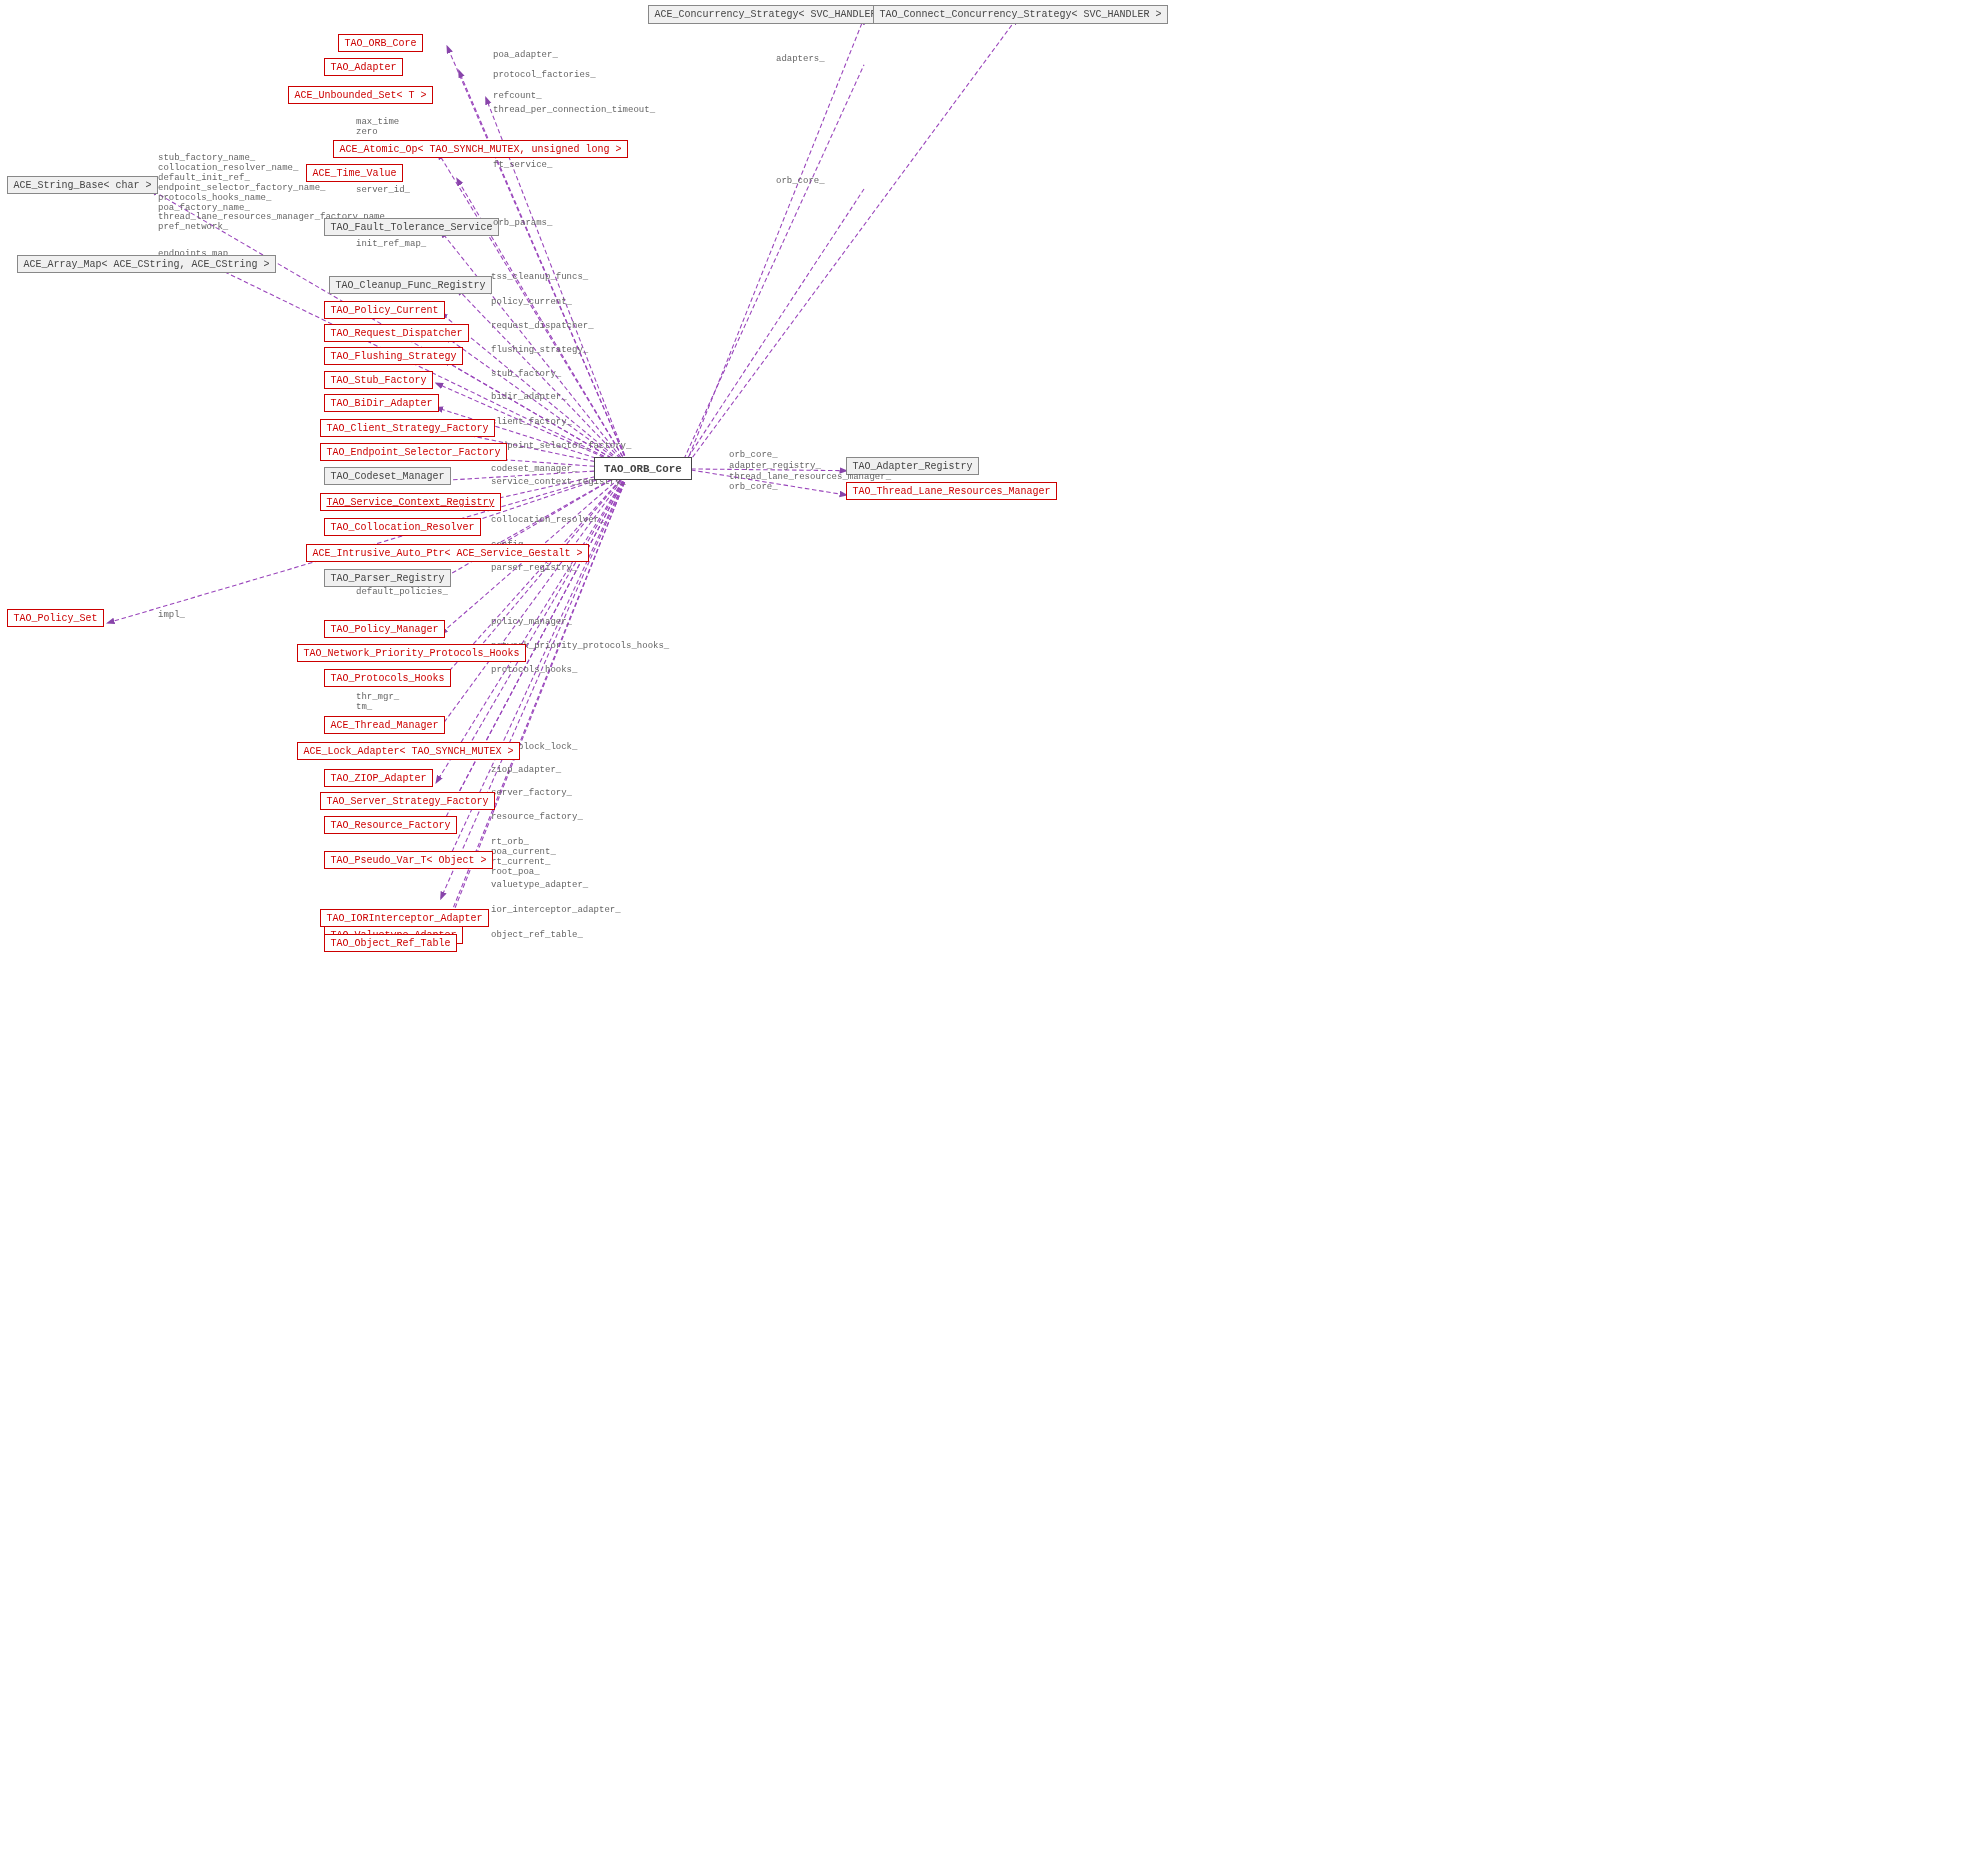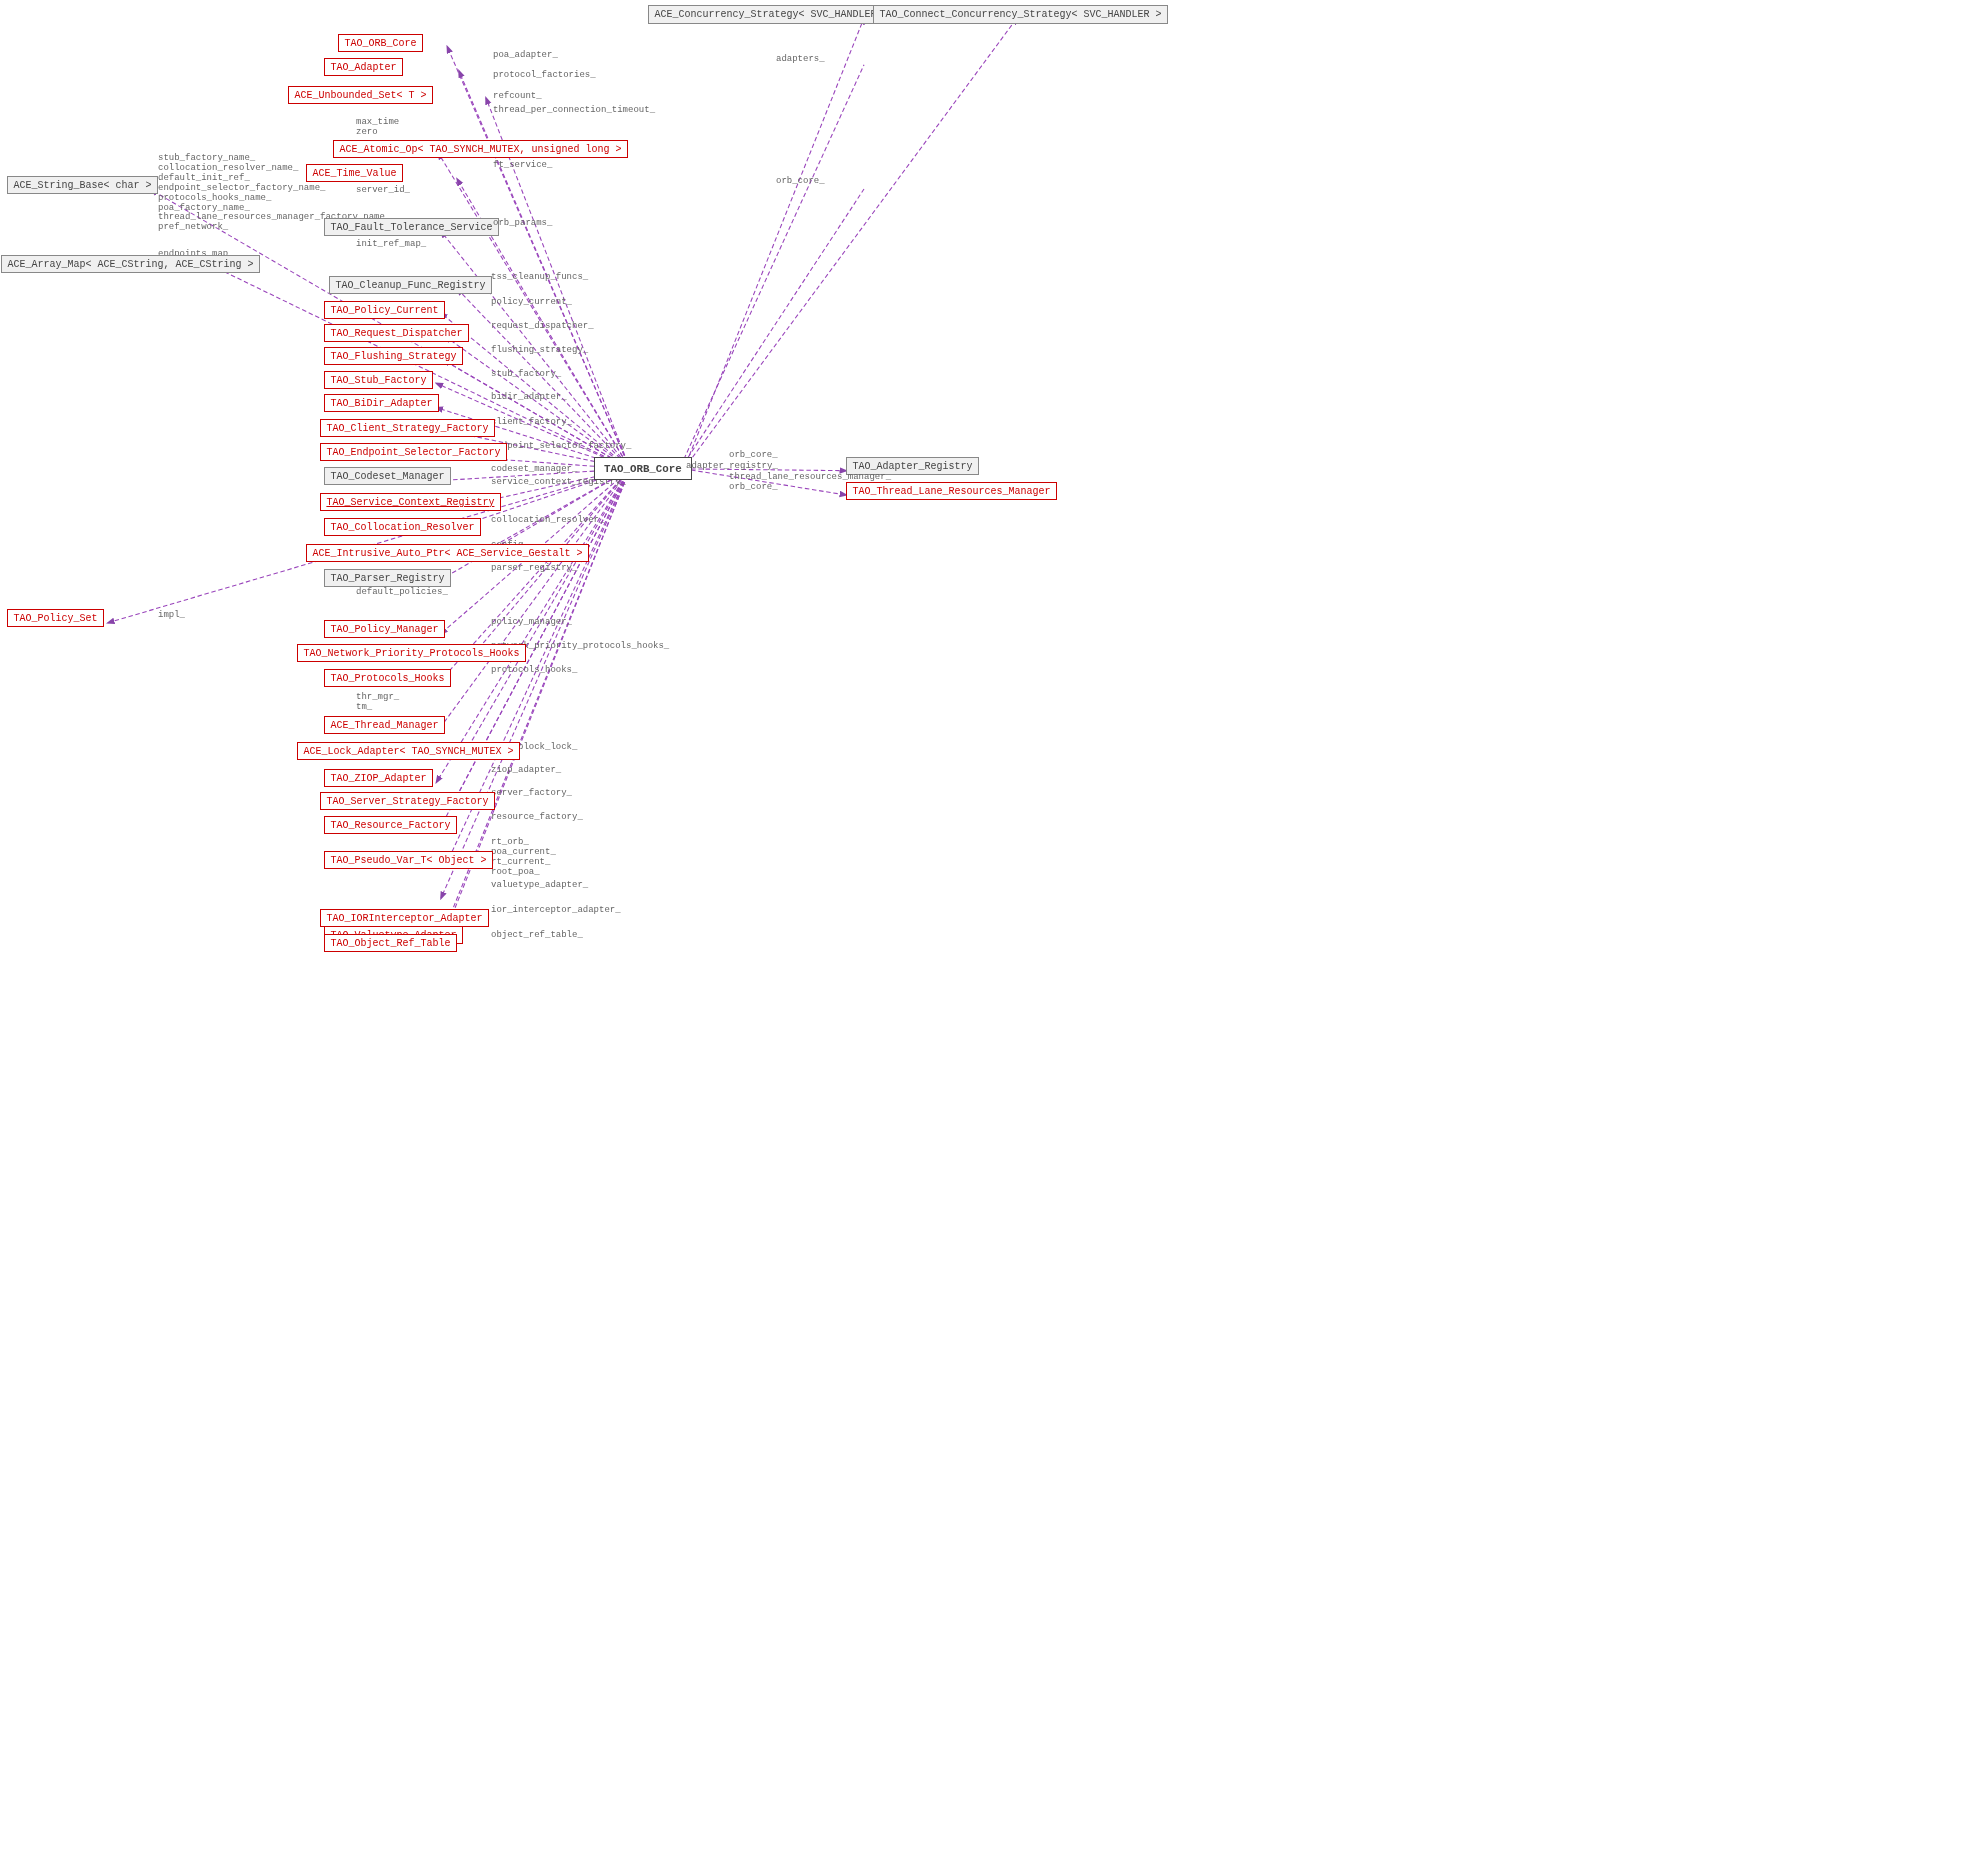--- a/index.html
+++ b/index.html
@@ -180,21 +180,21 @@
   <div class="edge-label" style="left:158px; top:203px;">poa_factory_name_</div>
   <div class="edge-label" style="left:158px; top:212px;">thread_lane_resources_manager_factory_name_</div>
   <div class="edge-label" style="left:158px; top:222px;">pref_network_</div>
 
   <div class="node node-gray" style="left:324px; top:218px;text-align:right;">TAO_Fault_Tolerance_Service</div>
 
   <div class="edge-label" style="left:356px; top:239px;">init_ref_map_</div>
 
   <div class="edge-label" style="left:158px; top:249px;">endpoints_map_</div>
 
-  <div class="node node-gray" style="left:1px; top:255px;font-family:Liberation Mono, monospace;">ACE_Array_Map&lt; ACE_CString, ACE_CString &gt;</div>
+  <div class="node node-gray" style="left:17px; top:255px;font-family:Liberation Mono, monospace;">ACE_Array_Map&lt; ACE_CString, ACE_CString &gt;</div>
 
   <div class="edge-label" style="left:491px; top:272px;">tss_cleanup_funcs_</div>
 
   <div class="node node-gray" style="left:329px; top:276px;">TAO_Cleanup_Func_Registry</div>
 
   <div class="edge-label" style="left:491px; top:297px;">policy_current_</div>
 
   <div class="node node-red" style="left:324px; top:301px;">TAO_Policy_Current</div>
 
   <div class="edge-label" style="left:491px; top:321px;">request_dispatcher_</div>
@@ -299,21 +299,21 @@
 
   <div class="node node-red" style="left:324px; top:934px;">TAO_Object_Ref_Table</div>
 
   <div class="node node-main" style="left:594px; top:457px; font-size:10.8px; padding:4.5px 9px;">TAO_ORB_Core</div>
 
   <div class="node node-gray" style="left:846px; top:457px;">TAO_Adapter_Registry</div>
 
   <div class="node node-red" style="left:846px; top:482px;">TAO_Thread_Lane_Resources_Manager</div>
 
   <div class="edge-label" style="left:729px; top:450px;">orb_core_</div>
-  <div class="edge-label" style="left:686px; top:461px;text-align:center;">adapter_registry_</div>
+  <div class="edge-label" style="left:729px; top:461px;text-align:center;">adapter_registry_</div>
   <div class="edge-label" style="left:729px; top:472px;">thread_lane_resources_manager_</div>
   <div class="edge-label" style="left:729px; top:482px;">orb_core_</div>
 
   <div class="edge-label" style="left:493px; top:50px;">poa_adapter_</div>
   <div class="edge-label" style="left:493px; top:70px;">protocol_factories_</div>
   <div class="edge-label" style="left:493px; top:91px;">refcount_</div>
   <div class="edge-label" style="left:493px; top:105px;">thread_per_connection_timeout_</div>
   <div class="edge-label" style="left:493px; top:160px;">ft_service_</div>
   <div class="edge-label" style="left:493px; top:218px;">orb_params_</div>
 

